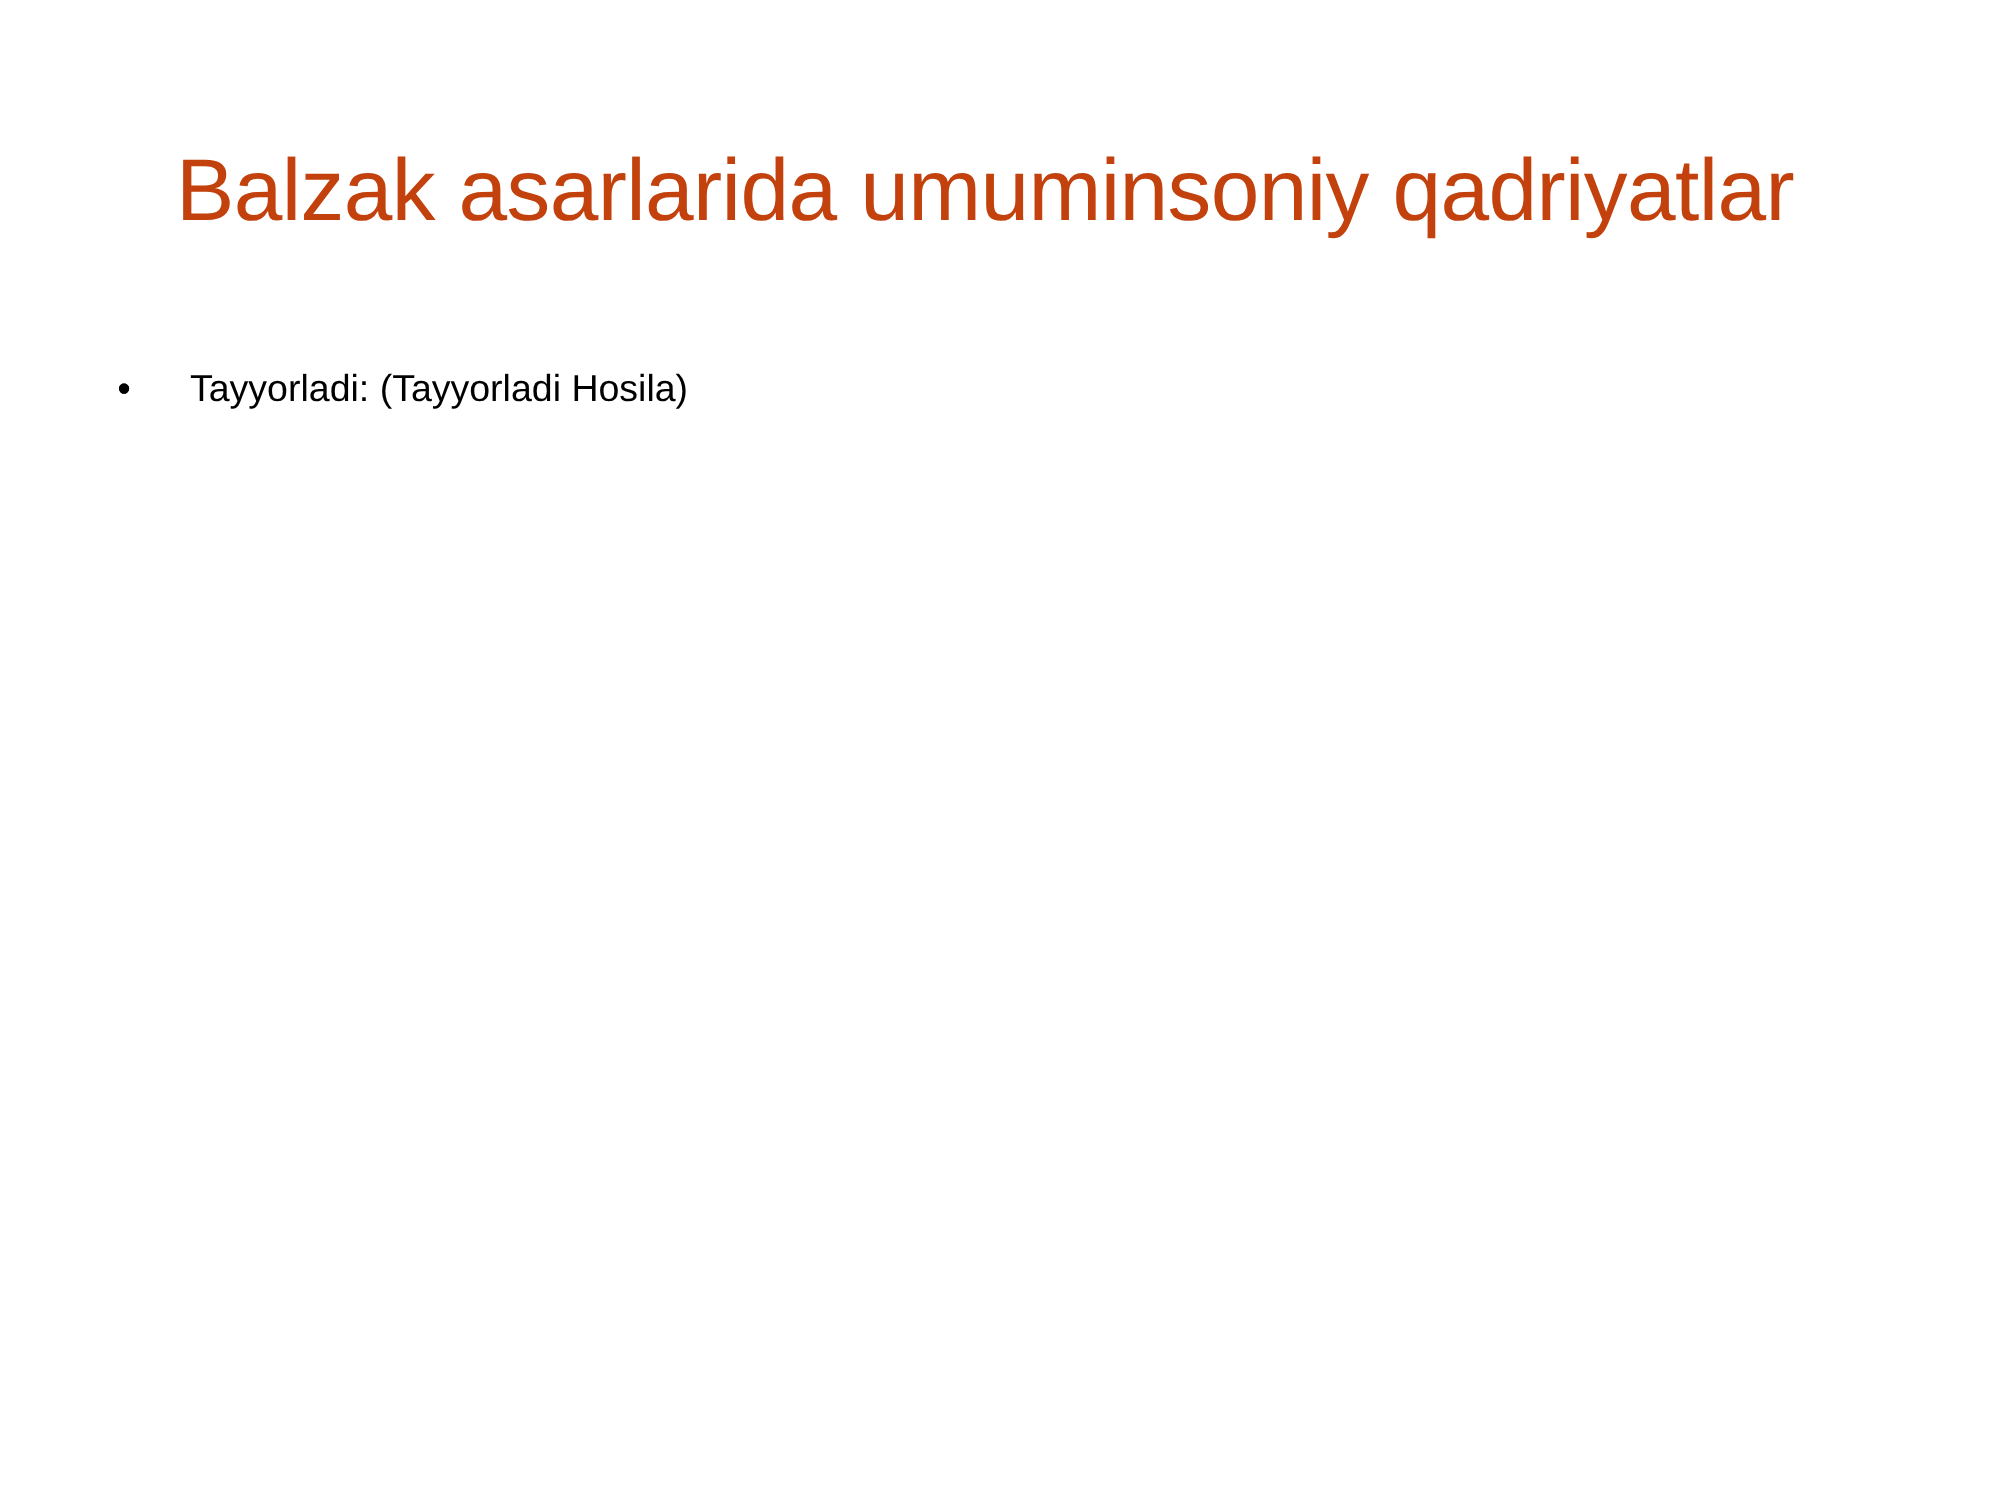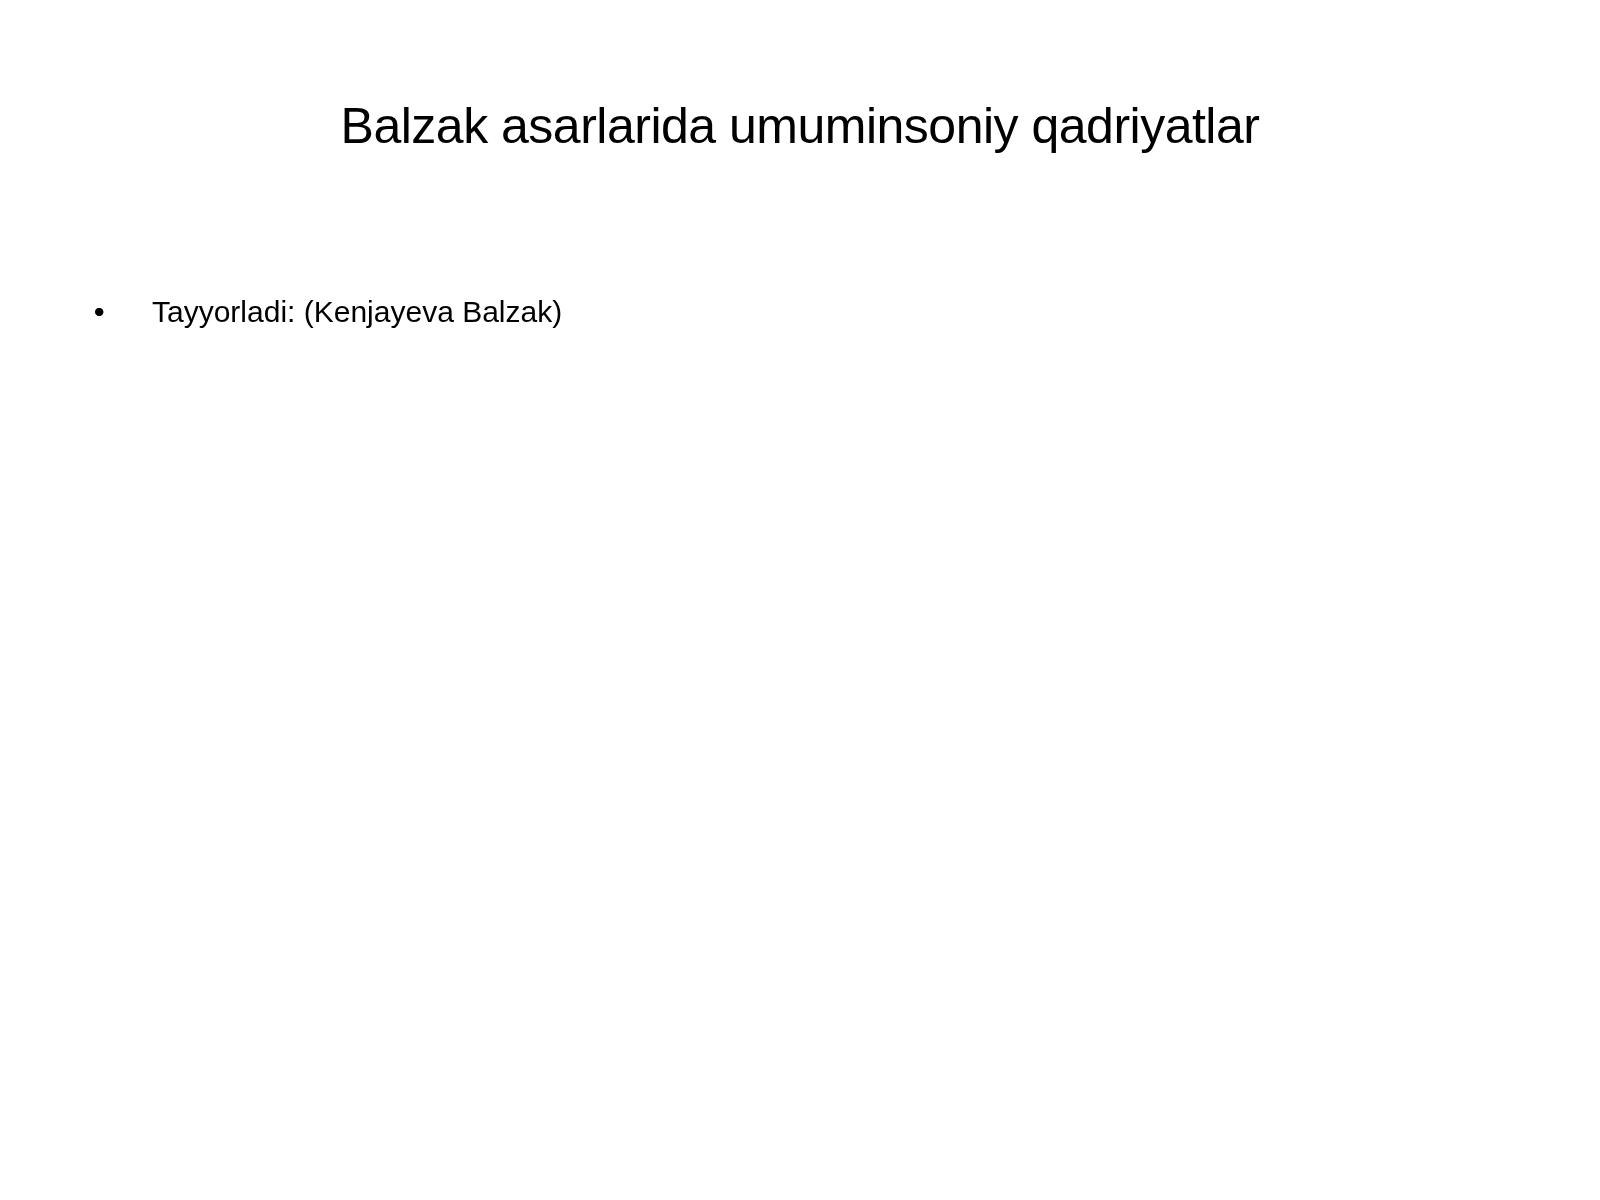--- a/index.html
+++ b/index.html
@@ -16,28 +16,28 @@
   }
   .slide {
     position: relative;
     width: 1600px;
     height: 1200px;
     background: #ffffff;
     box-sizing: border-box;
   }
   .slide-title {
     position: absolute;
-    left: 128px;
+    left: 116px;
     top: 62px;
     width: 1344px;
     text-align: center;
-    font-size: 50px;
+    font-size: 70px;
     line-height: 1.23;
     font-weight: 400;
-    color: #000000;
+    color: #c2410c;
     letter-spacing: -0.5px;
   }
   .slide-body {
     position: absolute;
     left: 86px;
     top: 285px;
     width: 1420px;
   }
   .bullet-list {
     list-style: none;
@@ -68,18 +68,18 @@
 
   <h1 class="slide-title">Balzak asarlarida umuminsoniy qadriyatlar</h1>
 
   <div class="slide-body">
     <ul class="bullet-list">
       <li class="bullet-item">
         <span class="bullet-marker">•</span>
       </li>
       <li class="bullet-item">
         <span class="bullet-marker">•</span>
-        <span class="bullet-text">Tayyorladi: (Kenjayeva Balzak)</span>
+        <span class="bullet-text">Tayyorladi: (Tayyorladi Hosila)</span>
       </li>
     </ul>
   </div>
 
 </div>
 
 </body></html>

